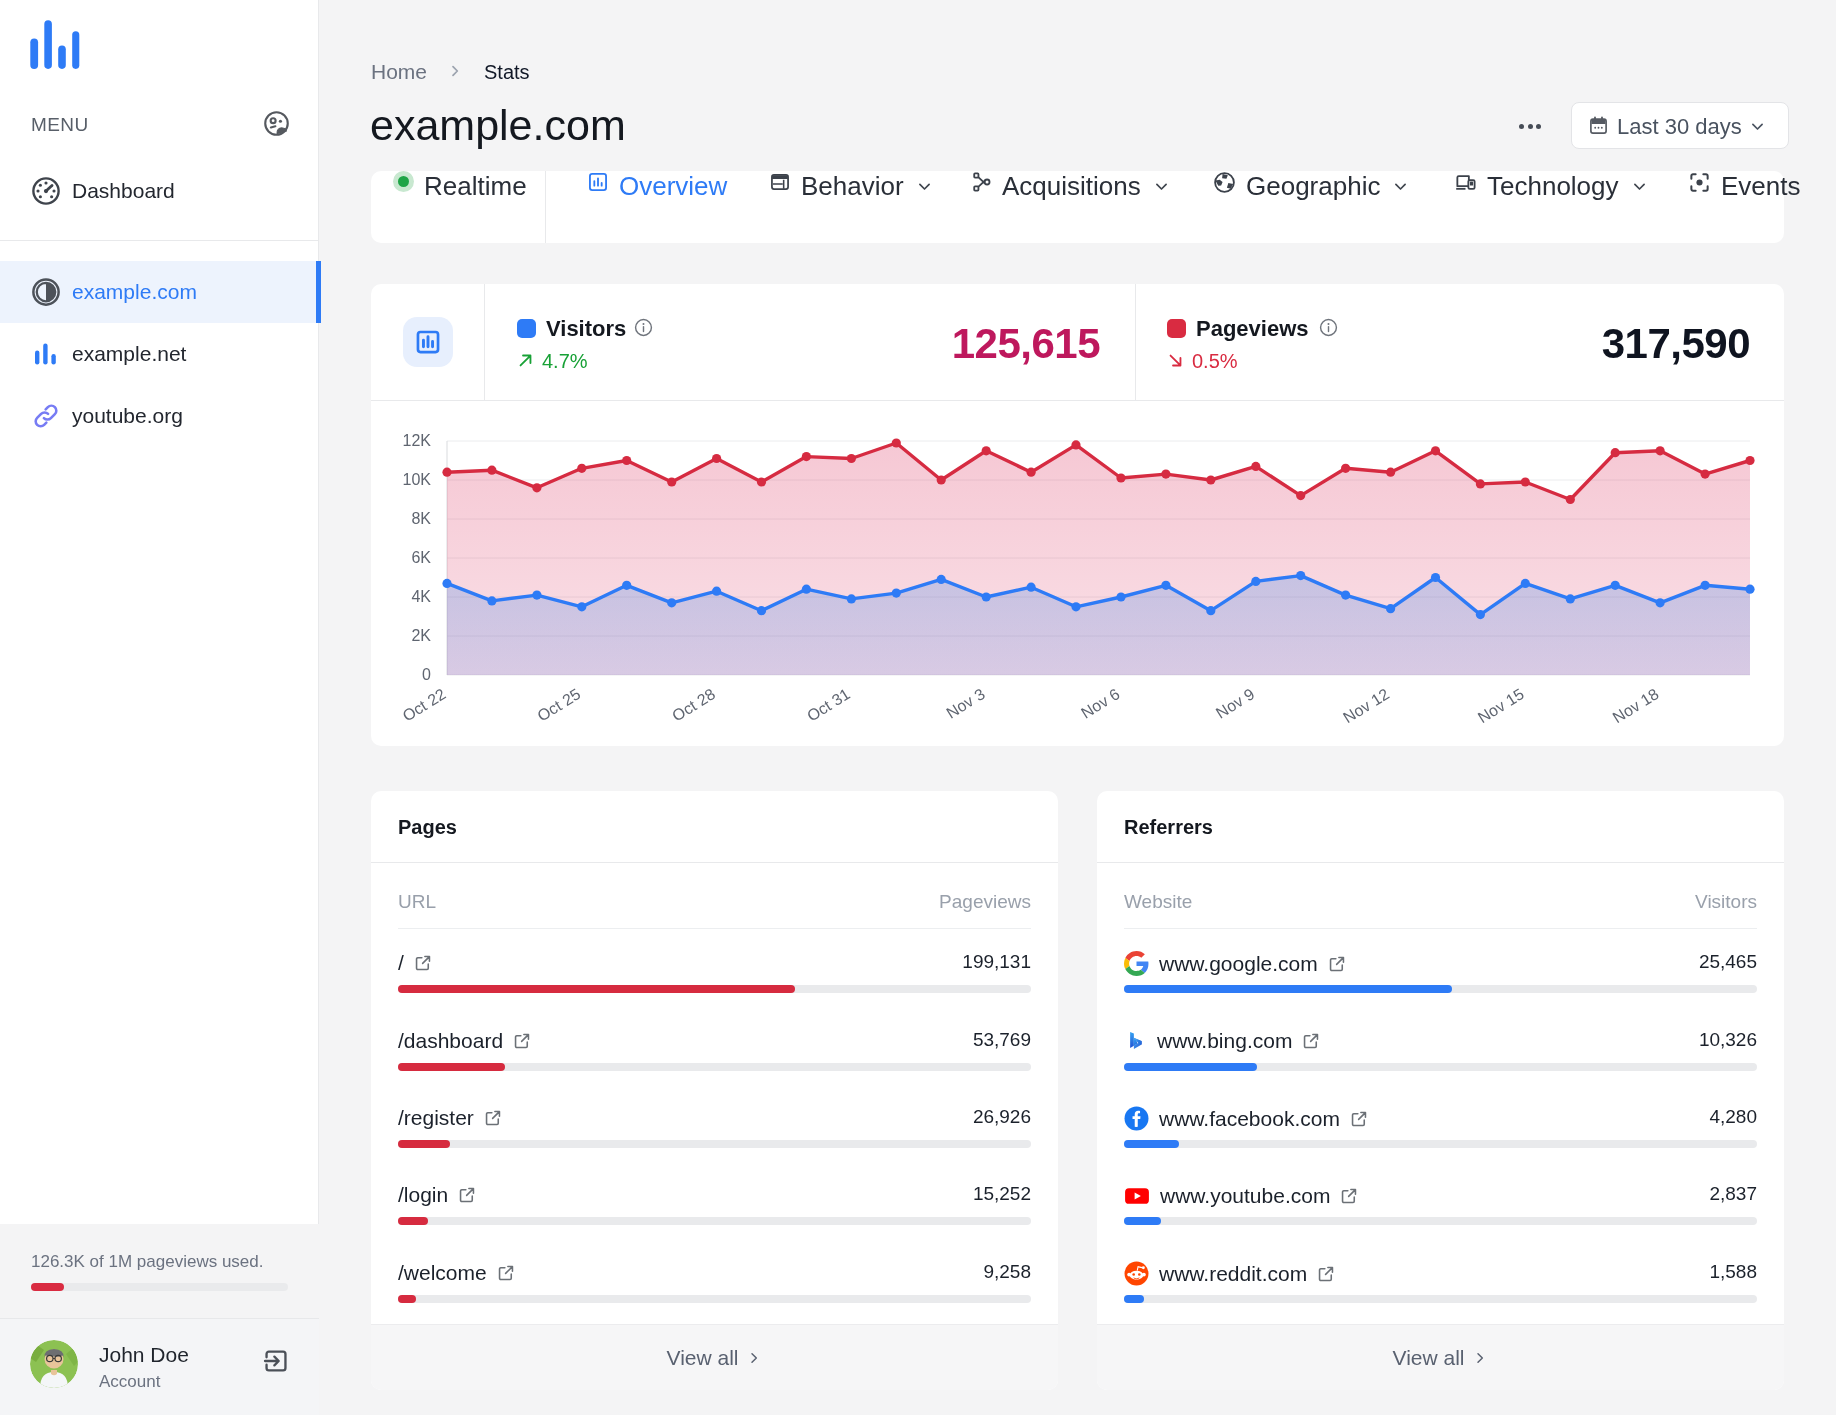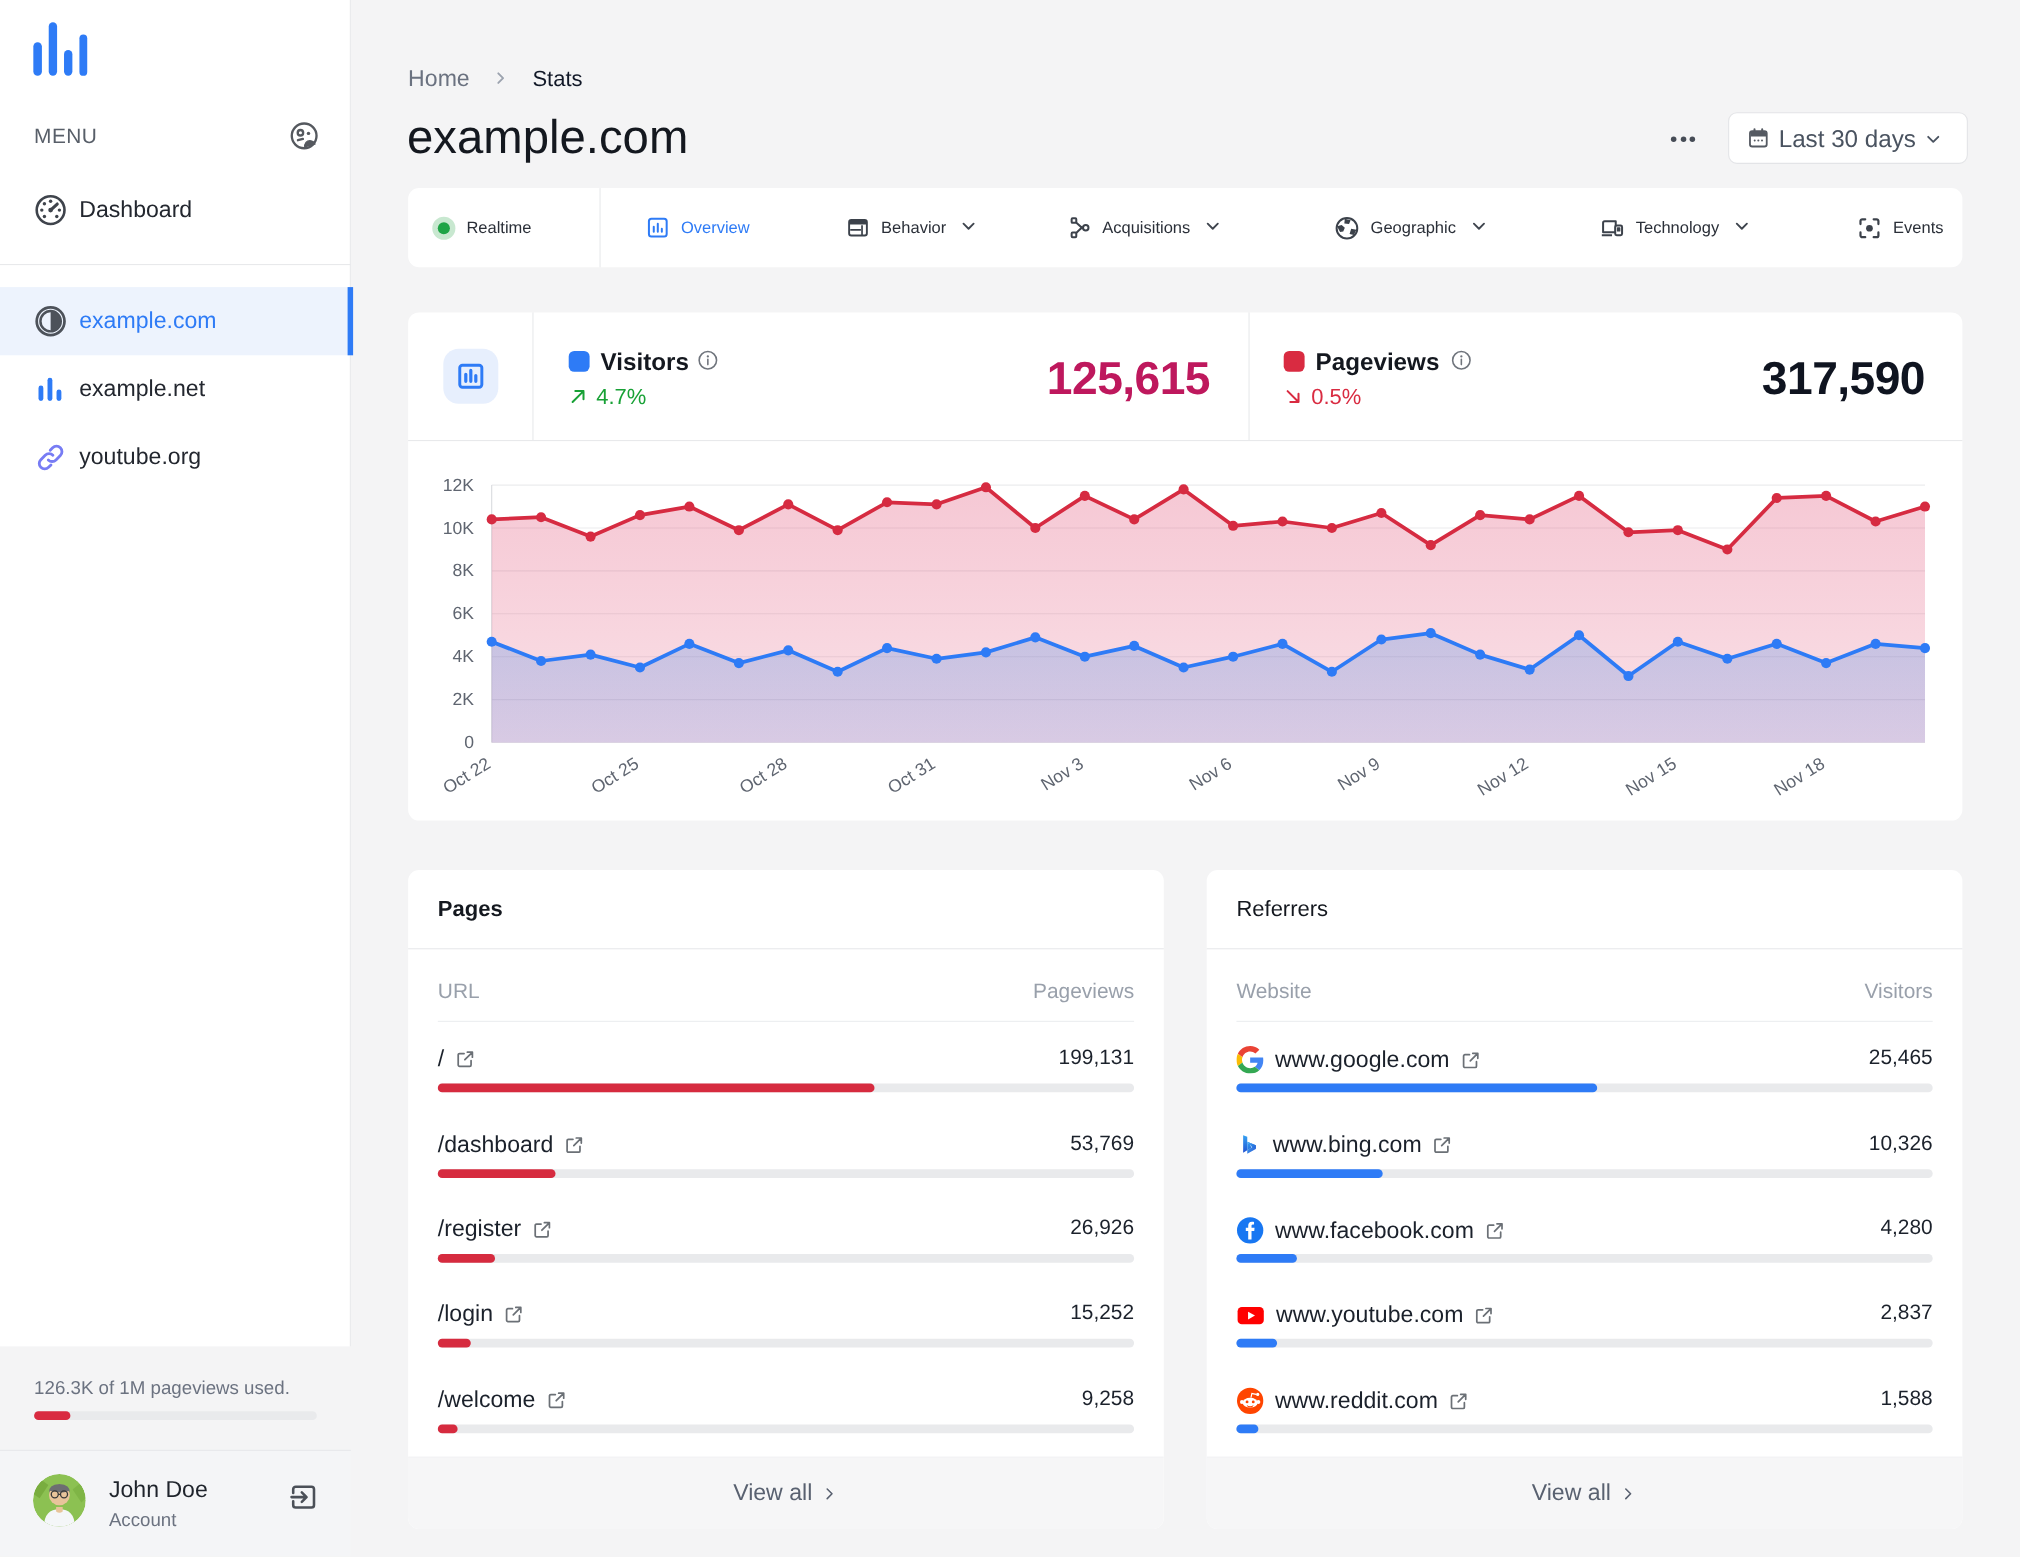--- a/index.html
+++ b/index.html
@@ -9,21 +9,21 @@
 .srow{position:absolute;left:0;width:319px;height:62px;display:flex;align-items:center}
 .srow .ic{position:absolute;left:31px;width:30px;height:30px;display:flex;align-items:center;justify-content:center}
 .srow .lab{position:absolute;left:72px;font-size:21px;color:#23272f}
 .bar-track{position:absolute;height:8px;border-radius:4px;background:#e9eaec}
 .bar-fill{position:absolute;height:8px;border-radius:4px;top:0;left:0}
 .rowlab{font-size:21px;color:#1b212b;display:flex;align-items:center;gap:10px}
 .rowval{font-size:19px;color:#1b212b;position:absolute;text-align:center}
 .colhead{font-size:19px;color:#99a0ab;position:absolute}
 .vdiv{position:absolute;width:1px;background:#e8e9eb}
 .hdiv{position:absolute;height:1px;background:#e8e9eb}
-.tab{position:absolute;display:flex;align-items:center;gap:10px;font-size:15px;color:#2a2f38;top:0;height:72px}
+.tab{position:absolute;display:flex;align-items:flex-start;gap:10px;font-size:26px;color:#2a2f38;top:0;height:72px}
 </style></head><body>
 <div class="sidebar">
     <div class="abs" style="left:30px;top:20px"><svg width="50" height="50" viewBox="0 0 50 50">
 <rect x="0.3" y="18.4" width="7.8" height="30.5" rx="3.9" fill="#2e7bf6"></rect>
 <rect x="14.3" y="0.2" width="7.6" height="48.7" rx="3.8" fill="#2e7bf6"></rect>
 <rect x="28.2" y="25.5" width="7.6" height="23.4" rx="3.8" fill="#2e7bf6"></rect>
 <rect x="42.2" y="11.3" width="7.1" height="37.6" rx="3.55" fill="#2e7bf6"></rect>
       </svg></div>
     <div class="abs" style="left:31px;top:114px;font-size:19px;color:#585f69;letter-spacing:0.4px">MENU</div>
     <div class="abs" style="left:263px;top:110px"><svg width="27" height="27" viewBox="0 0 24 24" fill="none" stroke="#55595f" stroke-width="1.9">
@@ -407,21 +407,21 @@
     </div>
     <div class="rowval" style="right:27px;top:470px">9,258</div>
     <div class="bar-track" style="left:27px;top:504px;width:633px">
       <div class="bar-fill" style="width:18px;background:#d62b3f"></div>
     </div>
     <div class="abs" style="left:0;top:533px;width:687px;height:66px;background:#f6f6f7;border-top:1px solid #ececee;border-radius:0 0 10px 10px;display:flex;align-items:center;justify-content:center;gap:8px;font-size:21px;color:#596170">View all <svg width="16" height="16" viewBox="0 0 24 24" fill="none" stroke="#596170" stroke-width="2.2" stroke-linecap="round" stroke-linejoin="round">
         <path d="M9 5.5 L15.5 12 L9 18.5"></path>
       </svg></div>
   </div>
 <div class="card" style="left:1097px;top:791px;width:687px;height:599px">
-    <div class="abs" style="left:27px;top:25px;font-size:20px;font-weight:400;color:#14181f">Referrers</div>
+    <div class="abs" style="left:27px;top:25px;font-size:20px;font-weight:700;color:#14181f">Referrers</div>
     <div class="hdiv" style="left:0;top:71px;width:687px"></div>
     <div class="colhead" style="left:27px;top:100px">Website</div>
     <div class="colhead" style="right:27px;top:100px">Visitors</div>
     <div class="hdiv" style="left:27px;top:137px;width:633px;background:#eceef0"></div>
     <div class="abs rowlab" style="left:27px;top:160px">
       <svg width="25" height="25" viewBox="0 0 48 48">
 <path fill="#EA4335" d="M24 9.5c3.54 0 6.71 1.22 9.21 3.6l6.85-6.85C35.9 2.38 30.47 0 24 0 14.62 0 6.51 5.38 2.56 13.22l7.98 6.19C12.43 13.72 17.74 9.5 24 9.5z"></path>
 <path fill="#4285F4" d="M46.98 24.55c0-1.57-.15-3.09-.38-4.55H24v9.02h12.94c-.58 2.96-2.26 5.48-4.78 7.18l7.73 6c4.51-4.18 7.09-10.36 7.09-17.65z"></path>
 <path fill="#FBBC05" d="M10.53 28.59c-.48-1.45-.76-2.99-.76-4.59s.27-3.14.76-4.59l-7.98-6.19C.92 16.46 0 20.12 0 24c0 3.88.92 7.54 2.56 10.78l7.97-6.19z"></path>
 <path fill="#34A853" d="M24 48c6.48 0 11.93-2.13 15.89-5.81l-7.73-6c-2.15 1.45-4.92 2.3-8.16 2.3-6.26 0-11.57-4.22-13.47-9.91l-7.98 6.19C6.51 42.62 14.62 48 24 48z"></path>

